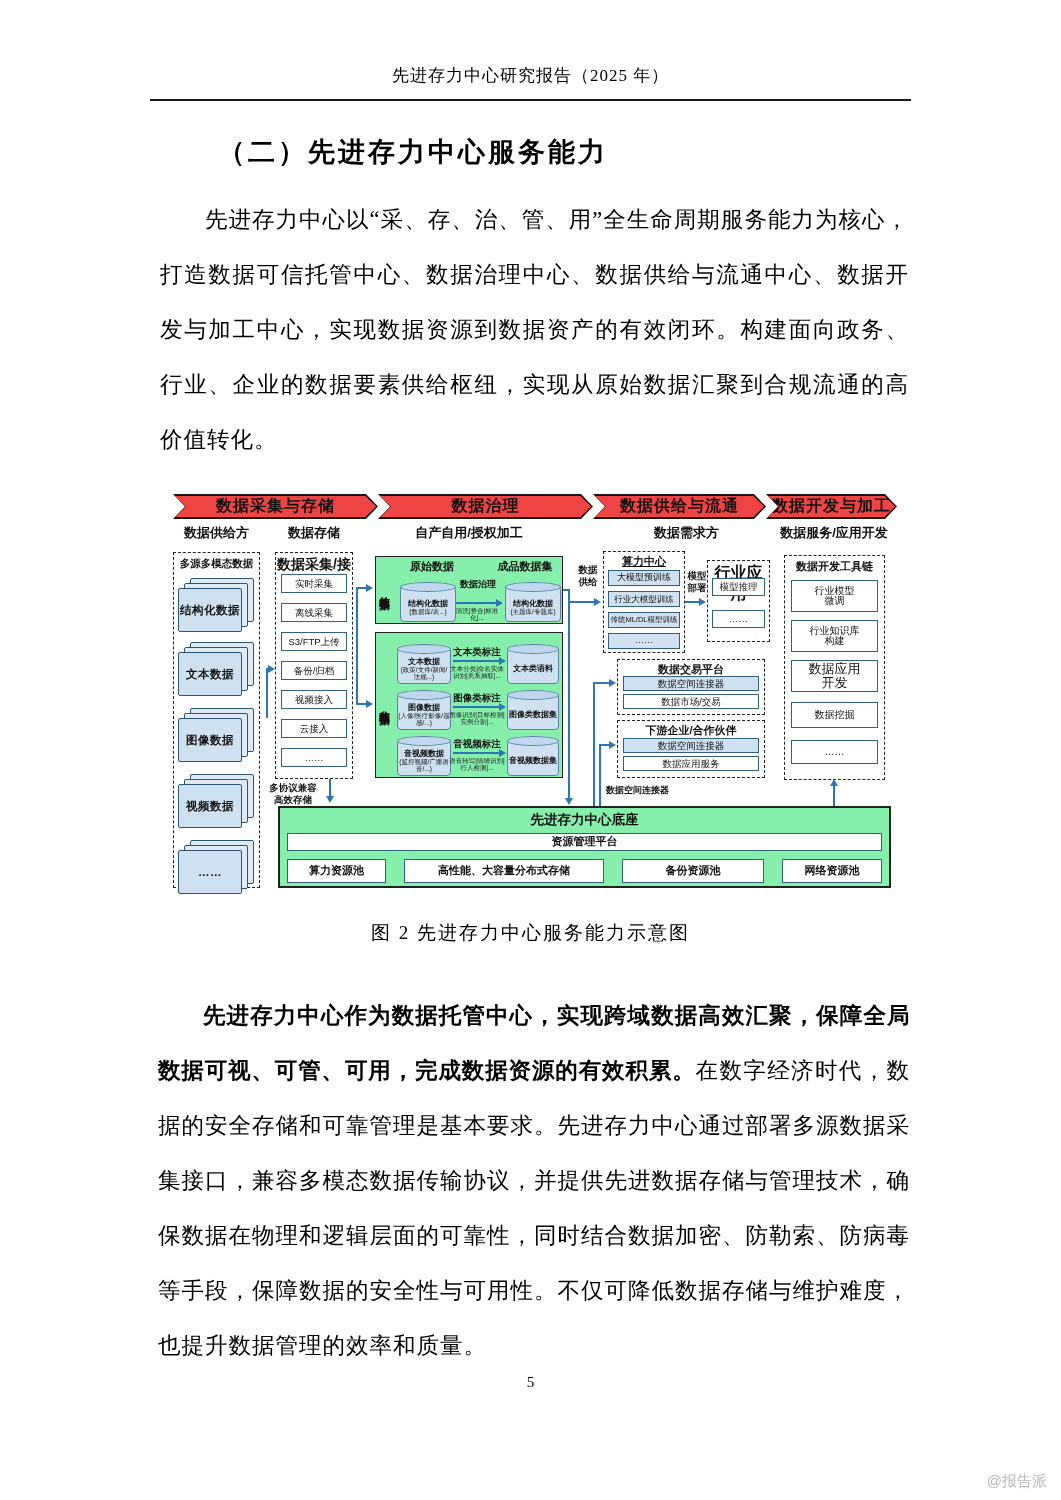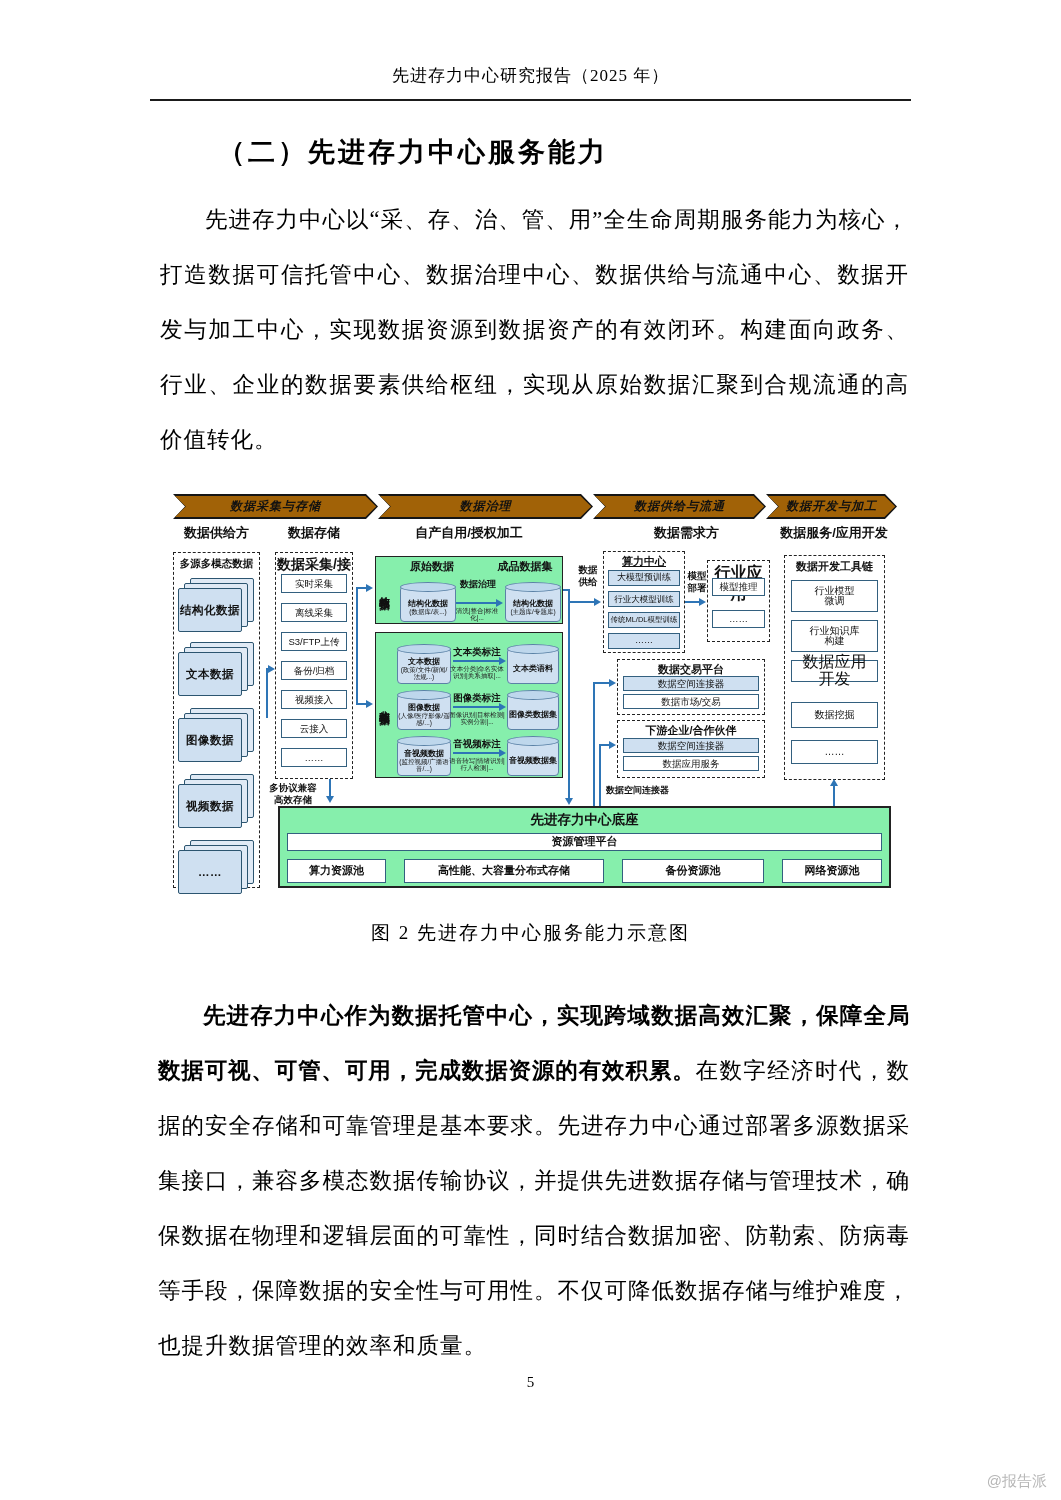--- a/index.html
+++ b/index.html
@@ -23,23 +23,23 @@
   .page-number { position:absolute; top:1374px; left:0; width:100%; text-align:center; font-size:15px; }
   .watermark { position:absolute; top:1472px; right:14px; font-size:15px; color:#b7b7b7;
                font-family:"Liberation Sans", sans-serif; }
 
   
   .figure { position:absolute; left:170px; top:490px; width:730px; height:402px;
             font-family:"Liberation Sans", sans-serif; color:#111; }
   .abs { position:absolute; }
   .banner-bg { position:absolute; inset:0; background:#151515;
     clip-path:polygon(0 0, calc(100% - 12px) 0, 100% 50%, calc(100% - 12px) 100%, 0 100%, 12px 50%); }
-  .banner-fg { position:absolute; inset:1.8px; background:#a16207;
+  .banner-fg { position:absolute; inset:1.8px; background:#ef4444;
     clip-path:polygon(0 0, calc(100% - 11px) 0, 100% 50%, calc(100% - 11px) 100%, 0 100%, 11px 50%);
-    display:flex; align-items:center; justify-content:center; font-weight:bold; font-size:12px; letter-spacing:1px;font-style:italic; }
+    display:flex; align-items:center; justify-content:center; font-weight:bold; font-size:16px; letter-spacing:1px; }
   .colhead { font-weight:bold; font-size:13px; text-align:center; }
   .dashed { border:1.6px dashed #222; background:#fff; box-sizing:border-box; }
   .solid  { border:1.8px solid #222; background:#86efac; box-sizing:border-box; }
   .bx-title { font-weight:bold; text-align:center; }
   .item { border:1.2px solid #33607f; background:#fff; box-sizing:border-box;
           display:flex; align-items:center; justify-content:center; text-align:center; line-height:1.05; }
   .fill { background:#cfe0f1; }
   .vlabel { writing-mode:vertical-rl; text-orientation:upright; font-weight:bold; font-size:11px;
             letter-spacing:1px; display:flex; align-items:center; justify-content:center; }
   .pre { white-space:pre-line; }
@@ -233,21 +233,21 @@
 
     <div class="abs" style="left:436px;top:294px;width:92px;font-weight:bold;font-size:9px;">数据空间连接器</div>
 
     <div class="abs dashed" style="left:614px;top:65px;width:101px;height:225px;">
       <div class="bx-title" style="font-size:11px;padding-top:3px;">数据开发工具链</div>
     </div>
     <div class="abs item pre" style="left:621px;top:90px;width:87px;height:32px;font-size:10px;">行业模型
 微调</div>
     <div class="abs item pre" style="left:621px;top:130px;width:87px;height:32px;font-size:10px;">行业知识库
 构建</div>
-    <div class="abs item pre" style="left:621px;top:170px;width:87px;height:22px;font-size:16px;">数据应用
+    <div class="abs item pre" style="left:621px;top:170px;width:87px;height:32px;font-size:13px;">数据应用
 开发</div>
     <div class="abs item" style="left:621px;top:212px;width:87px;height:26px;font-size:10px;">数据挖掘</div>
     <div class="abs item" style="left:621px;top:250px;width:87px;height:24px;font-size:10px;">……</div>
 
     <div class="abs solid" style="left:108px;top:316px;width:613px;height:82px;border-width:2px;">
       <div class="bx-title" style="font-size:13.5px;margin-top:3px;">先进存力中心底座</div>
       <div class="item" style="position:absolute;left:7px;top:25px;width:595px;height:18px;font-weight:bold;font-size:11px;">资源管理平台</div>
       <div style="position:absolute;left:7px;top:51px;width:595px;height:24px;display:flex;gap:18px;">
         <div class="item" style="width:104px;font-weight:bold;font-size:11px;">算力资源池</div>
         <div class="item" style="width:210px;font-weight:bold;font-size:11px;">高性能、大容量分布式存储</div>

